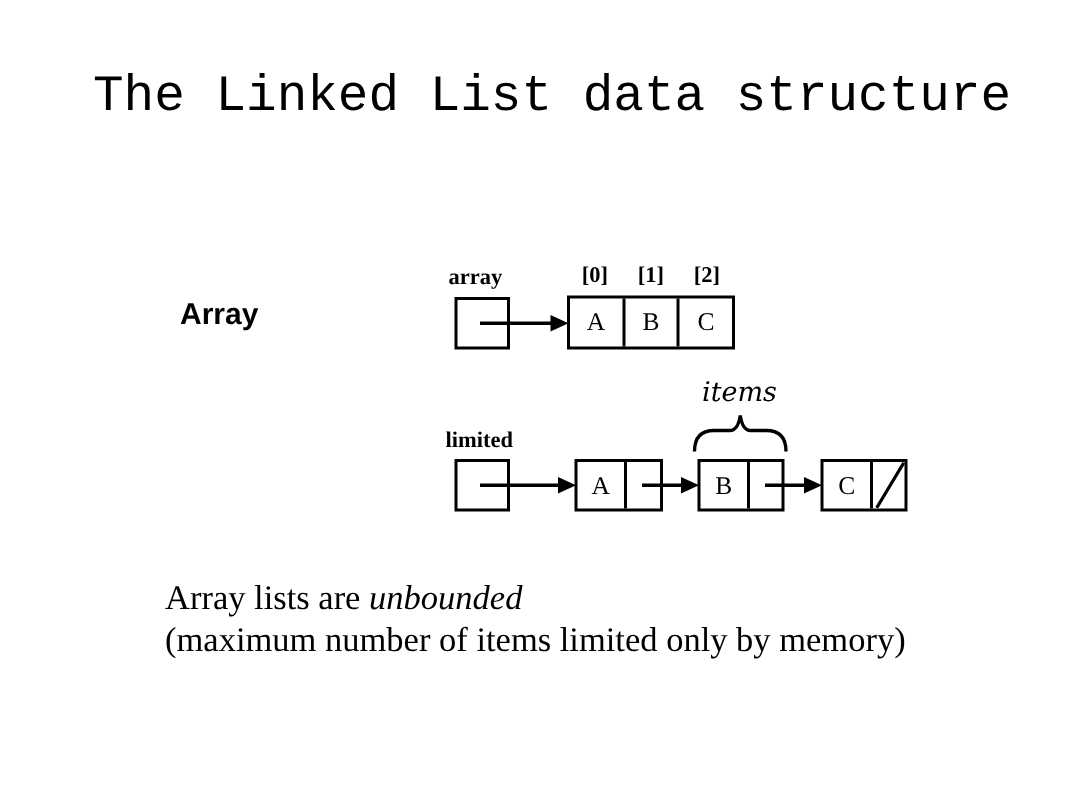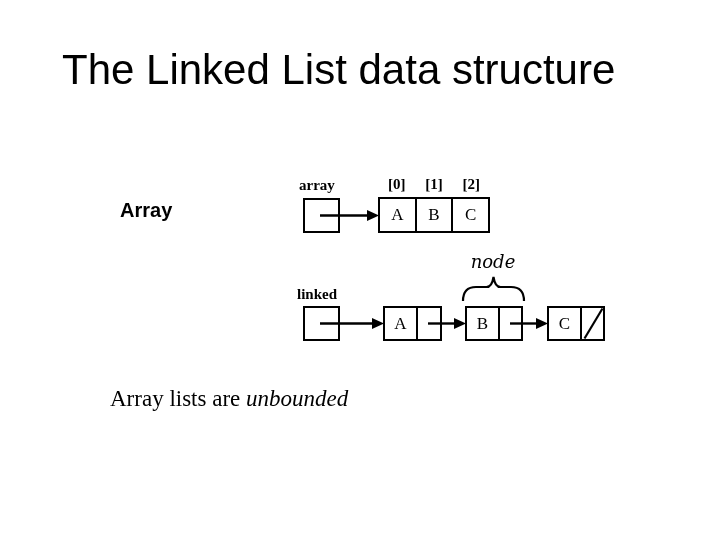--- a/index.html
+++ b/index.html
@@ -10,25 +10,26 @@
     height: 540px;
     background: #ffffff;
     overflow: hidden;
     font-family: "Liberation Sans", sans-serif;
     color: #000000;
   }
   .abs { position: absolute; }
 
   .title {
     left: 62px; top: 46px;
-    font-size: 42px;
+    font-size: 34px;
     font-weight: 400;
     letter-spacing: 0px;
     white-space: nowrap;
     color: #000;
+    font-family: Liberation Mono, monospace;
   }
 
   .section-label {
     font-size: 20px;
     font-weight: 700;
     color: #000;
     white-space: nowrap;
   }
   .label-array { left: 120px; top: 199px; }
   .label-linked-list { left: 120px; top: 310px; }
@@ -134,24 +135,24 @@
     <span>[1]</span>
     <span>[2]</span>
   </div>
 
   <div class="abs array-cells">
     <div class="cell">A</div>
     <div class="cell">B</div>
     <div class="cell">C</div>
   </div>
 
-  <div class="abs ptr-name ptr-name-linked">linked</div>
+  <div class="abs ptr-name ptr-name-linked">limited</div>
   <div class="abs ptr-box ptr-box-linked"></div>
 
-  <div class="abs node-label">node</div>
+  <div class="abs node-label">items</div>
 
   <div class="abs node node-a">
     <div class="data-cell">A</div>
     <div class="next-cell"></div>
   </div>
   <div class="abs node node-b">
     <div class="data-cell">B</div>
     <div class="next-cell"></div>
   </div>
   <div class="abs node node-c">
@@ -177,15 +178,16 @@
         <line x1="510" y1="323.5" x2="536" y2="323.5"></line>
         <polygon points="548,323.5 536,318 536,329" stroke="none"></polygon>
       </g>
     </g>
     <path d="M 463 301 Q 463 287 476 287 L 486.5 287 Q 492 287 493.5 277 Q 495 287 500.5 287 L 511 287 Q 524 287 524 301" fill="none" stroke="#000" stroke-width="2.2"></path>
     <line x1="584.5" y1="338.5" x2="602.5" y2="308.5" stroke="#000" stroke-width="2.2"></line>
   </svg>
 
   <div class="abs footer">
     <div><span>Array lists are </span><span class="em">unbounded</span></div>
+    <div>(maximum number of items limited only by memory)</div>
   </div>
 
 </div>
 
 </body></html>

